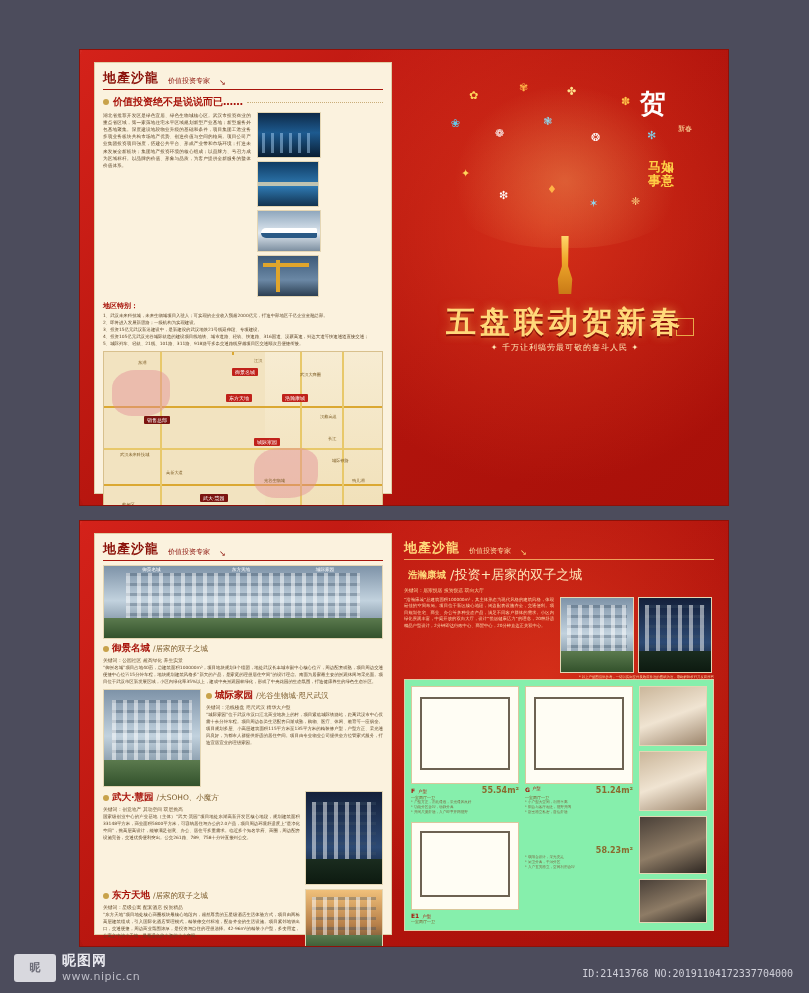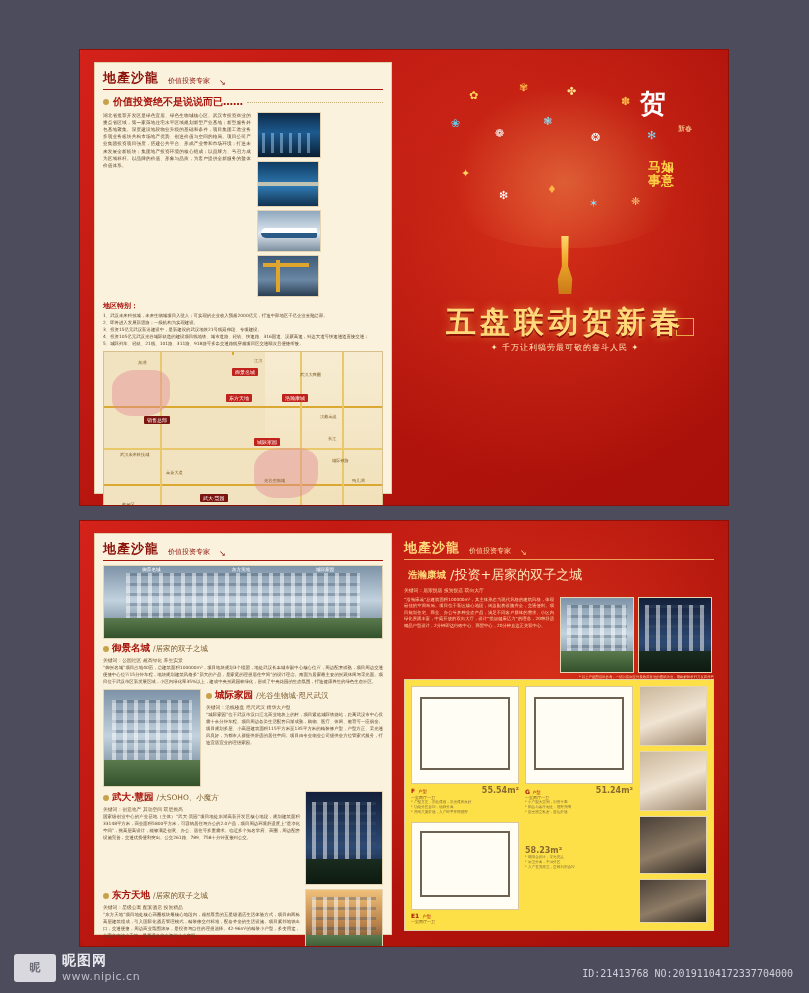--- a/index.html
+++ b/index.html
@@ -163,21 +163,21 @@
   
   .rl-title{display:flex;align-items:center;gap:4px;padding:2px 0 3px 0;}
   .rl-title .n{font-size:9.5px;font-weight:bold;color:#ffd97a;}
   .rl-title .s{font-size:13px;color:#ffe6b8;}
   .rl-kv{font-size:4.8px;color:#ffdca0;}
   .rl-para{font-size:4.3px;line-height:1.5;color:#ffdcb0;text-align:justify;}
   .plan-head{
     text-align:center;font-size:11px;color:#ffd97a;letter-spacing:3px;font-weight:bold;
     margin:6px 0 4px 0;
   }
-  .plan-card{background:#fde047;border:1px solid #e0cfa8;padding:6px;}
+  .plan-card{background:#86efac;border:1px solid #e0cfa8;padding:6px;}
   .fp{background:#fffdf4;border:1px solid #d9c79c;position:relative;}
   .fp::before{content:"";position:absolute;left:8%;top:10%;right:8%;bottom:14%;
     border:1.2px solid #6d6252;
     box-shadow:inset 22px 0 0 -21px #6d6252, inset -26px 0 0 -25px #6d6252,
                inset 0 26px 0 -25px #6d6252, inset 0 -20px 0 -19px #6d6252;}
   .fp-label{font-size:6px;color:#a8140b;font-weight:bold;}
   .fp-area{font-size:8px;color:#8a6b2f;font-weight:bold;}
   .fp-note{font-size:3.6px;color:#7a6742;line-height:1.45;}
 
   
@@ -404,42 +404,42 @@
                   <span style="font-size:4.4px;color:#a8140b;">户型</span>
                   <span class="fp-area" style="margin-left:auto;">55.54m²</span>
                 </div>
                 <div style="font-size:4px;color:#7a5a2a;">一室两厅一卫</div>
                 <div class="fp-note">* 户型方正，南北通透，采光通风良好</div>
                 <div class="fp-note">* 功能分区合理，动静分离</div>
                 <div class="fp-note">* 开间尺度舒适，入户即享开阔视野</div>
               </div>
               <div style="flex:1;">
                 <div class="fp" style="height:96px;"></div>
-                <div style="display:flex;align-items:flex-end;gap:2px;margin-top:2px;">
+                <div style="display:flex;align-items:flex-start;gap:2px;margin-top:2px;">
                   <span class="fp-label">G</span>
                   <span style="font-size:4.4px;color:#a8140b;">户型</span>
                   <span class="fp-area" style="margin-left:auto;">51.24m²</span>
                 </div>
                 <div style="font-size:4px;color:#7a5a2a;">一室两厅一卫</div>
                 <div class="fp-note">* 小户型大空间，利用率高</div>
                 <div class="fp-note">* 阳台与客厅相连，视野开阔</div>
                 <div class="fp-note">* 卧室独立私密，居住舒适</div>
               </div>
             </div>
             <div style="display:flex;gap:6px;margin-top:6px;">
               <div style="flex:1;">
                 <div class="fp" style="height:86px;"></div>
                 <div style="display:flex;align-items:baseline;gap:3px;margin-top:2px;">
                   <span class="fp-label">E1</span>
                   <span style="font-size:4.4px;color:#a8140b;">户型</span>
                 </div>
                 <div style="font-size:4px;color:#7a5a2a;">一室两厅一卫</div>
               </div>
               <div style="flex:1;padding-top:24px;">
-                <div class="fp-area" style="text-align:left;">58.23m²</div>
+                <div class="fp-area" style="text-align:right;">58.23m²</div>
                 <div class="fp-note">* 双阳台设计，采光充足</div>
                 <div class="fp-note">* 厨卫分离，干湿分区</div>
                 <div class="fp-note">* 入户玄关独立，空间利用合理</div>
               </div>
             </div>
           </div>
 
           <div style="width:68px;display:flex;flex-direction:column;gap:5px;">
             <div class="room" style="height:58px;"></div>
             <div class="room" style="height:58px;"></div>

